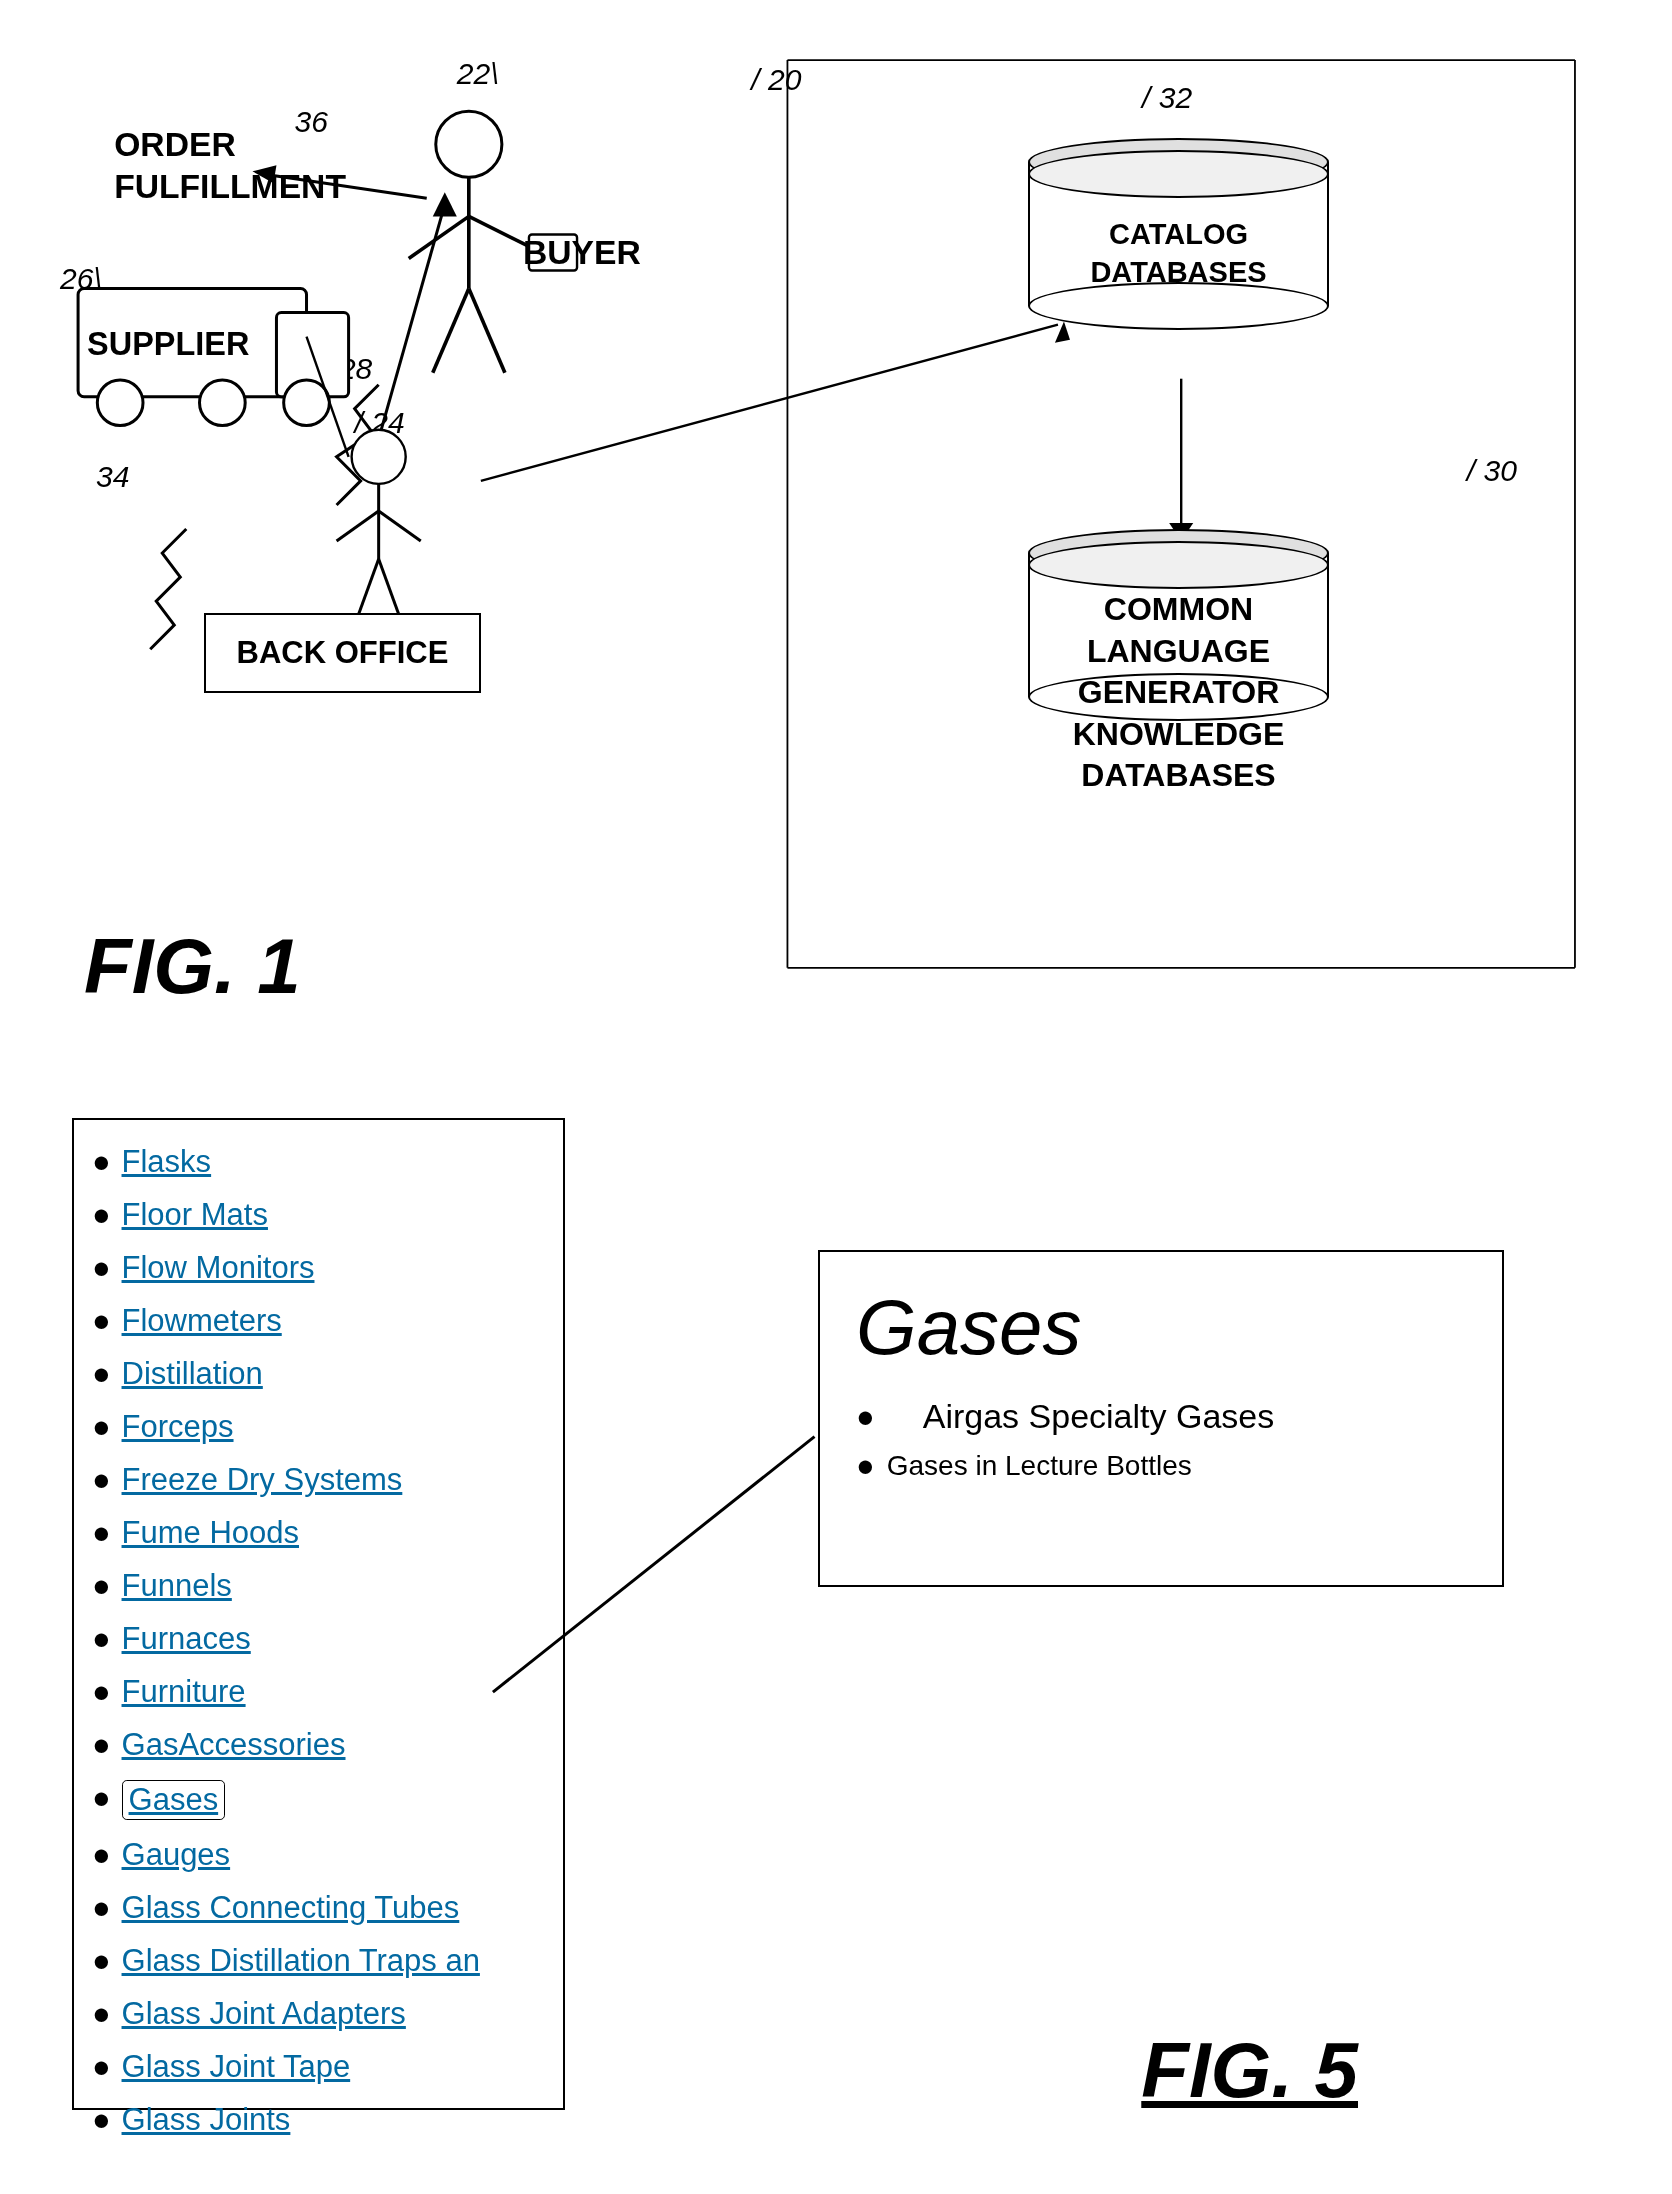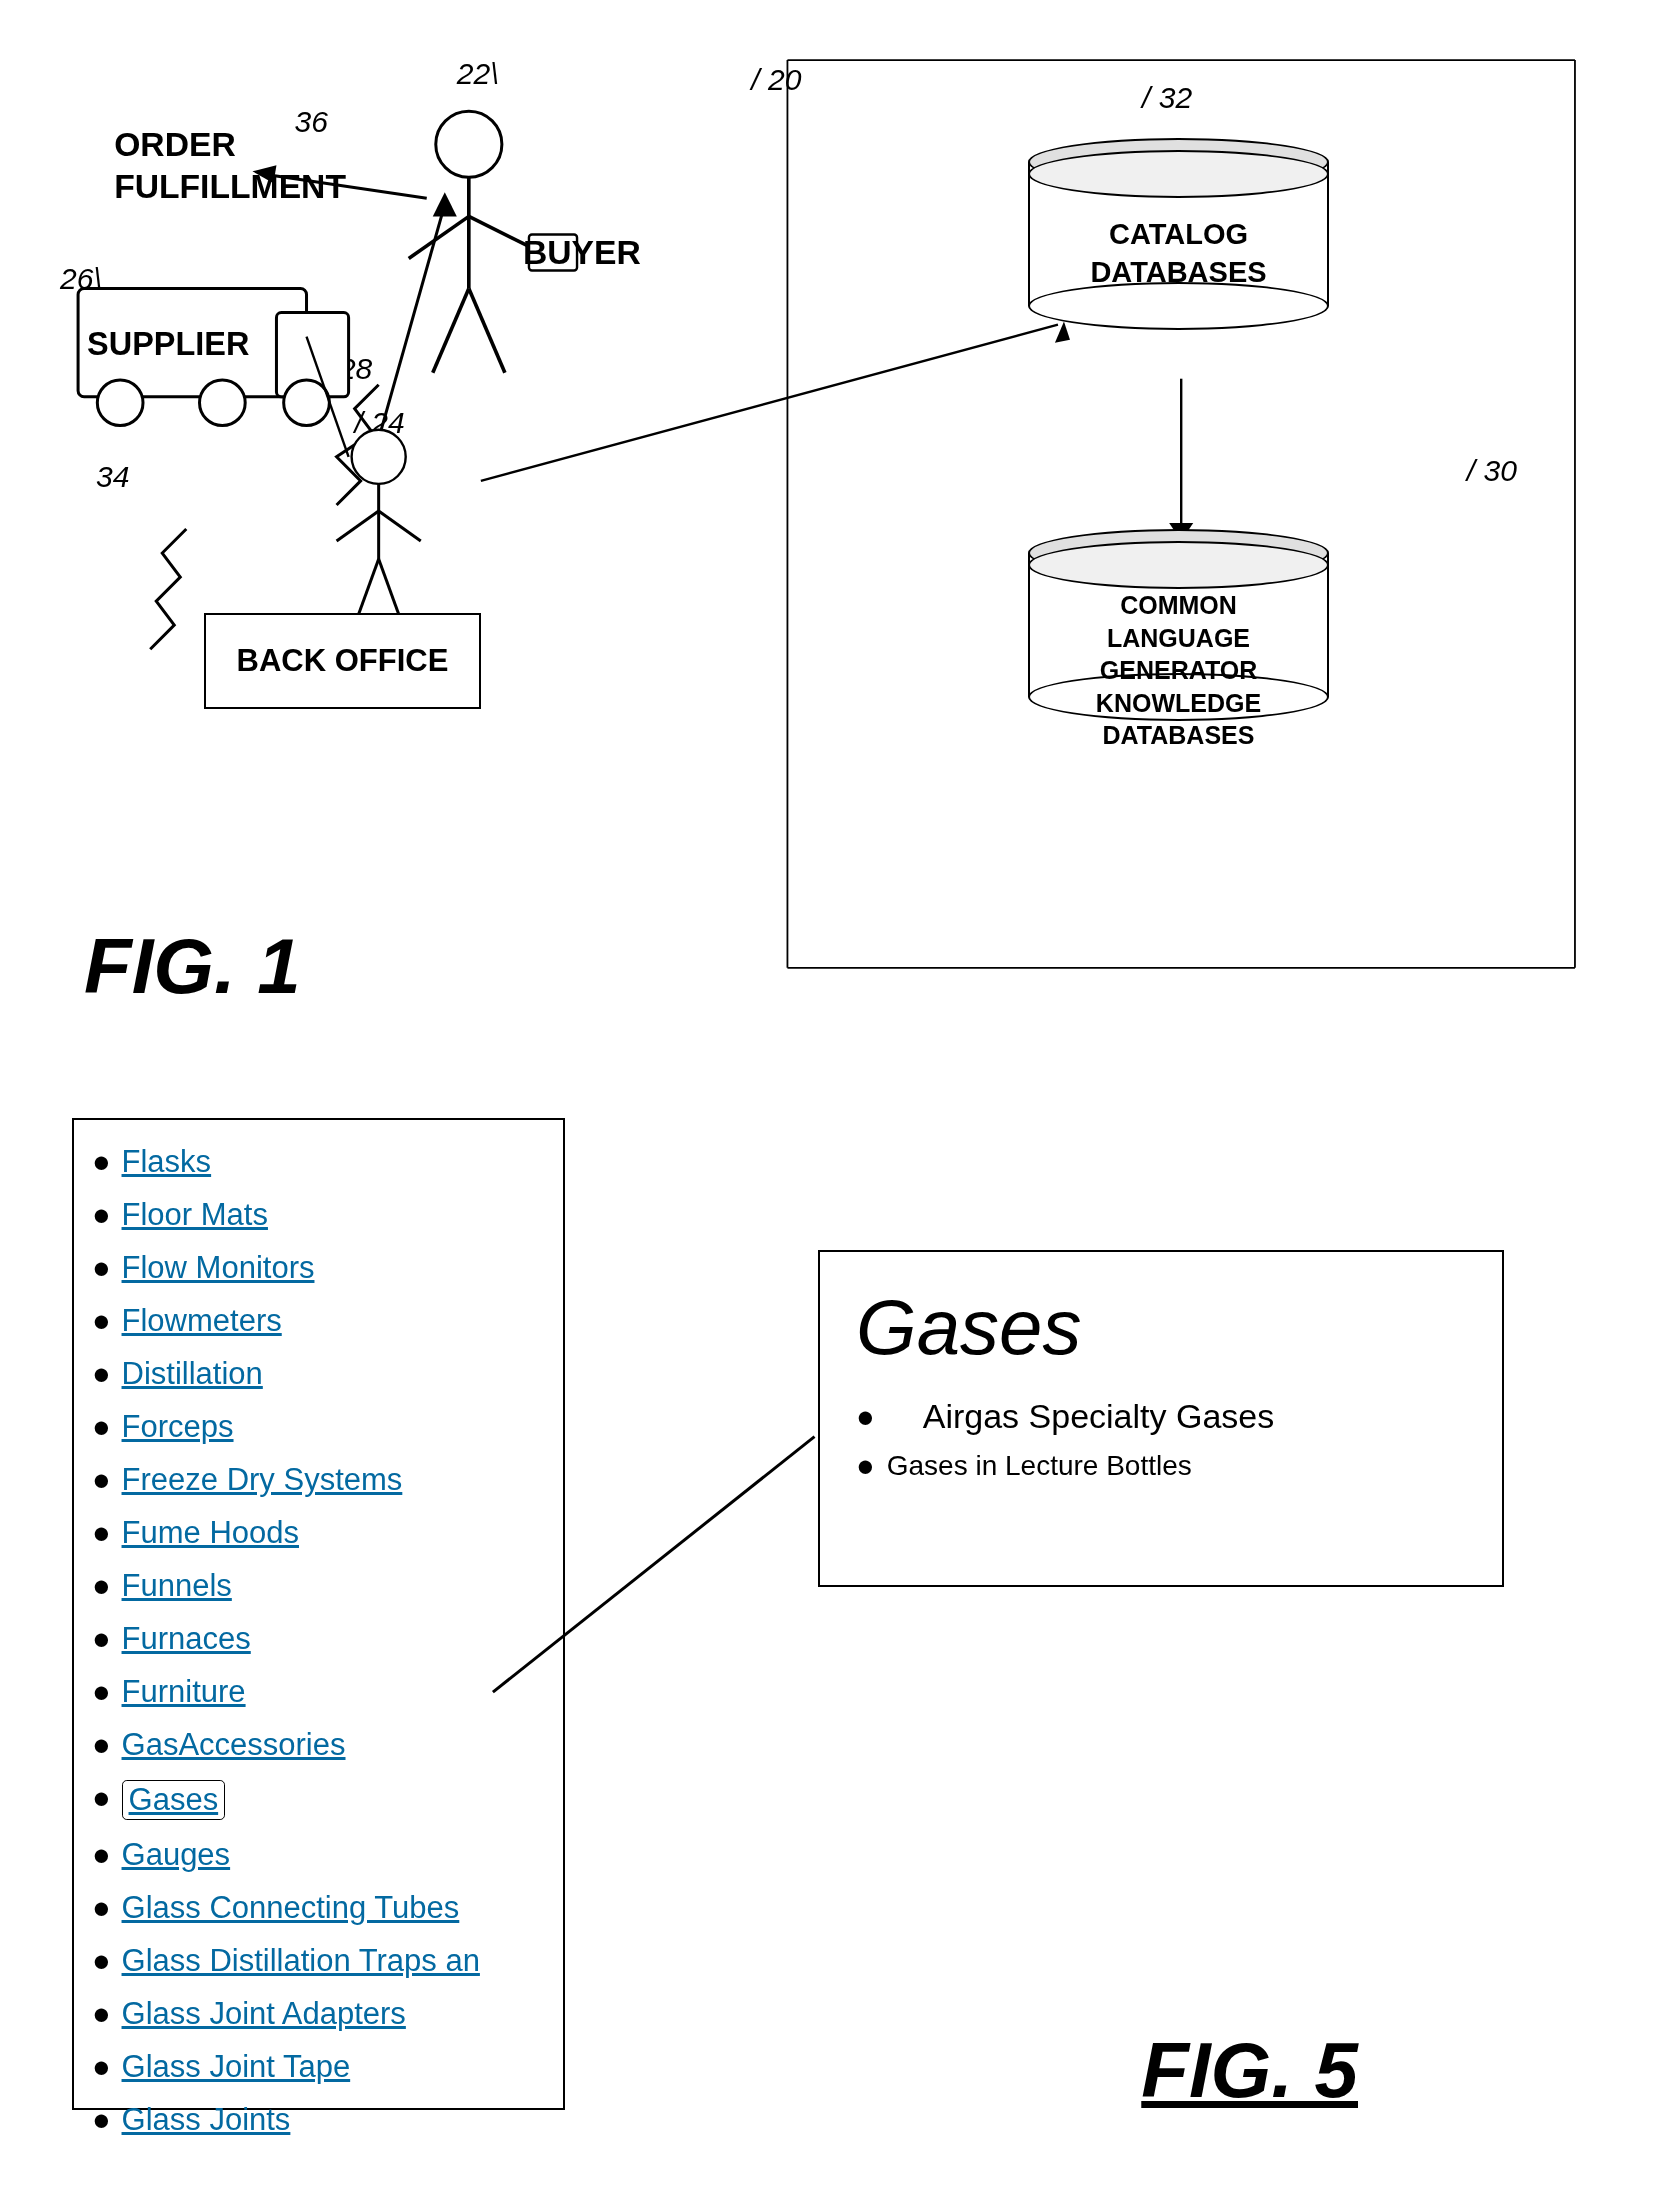--- a/index.html
+++ b/index.html
@@ -30,21 +30,21 @@
       font-style: italic;
     }
 
     
     
     .back-office-box {
       position: absolute;
       left: 168px;
       top: 409px;
       width: 277px;
-      height: 96px;
+      height: 80px;
       border: 2.4px solid #000;
       display: flex;
       align-items: center;
       justify-content: center;
       font-size: 31px;
       font-weight: bold;
       text-align: center;
       background: #fff;
     }
 
@@ -307,21 +307,21 @@
 DATABASES</div>
     </div>
   </div>
 
   <div style="position:absolute; top:493px; left:992px;">
     <div class="cylinder-wrapper">
       <div class="cylinder-rect"></div>
       <div class="cylinder-ellipse-top"></div>
       <div class="cylinder-ellipse-top2"></div>
       <div class="cylinder-ellipse-bottom"></div>
-      <div class="cylinder-text" style="font-size:25px; white-space:normal; width:229px; text-align:center; left:36px; top:60px; transform:none; position:absolute;">COMMON LANGUAGE
+      <div class="cylinder-text" style="font-size:32px; white-space:normal; width:229px; text-align:center; left:36px; top:60px; transform:none; position:absolute;">COMMON LANGUAGE
 GENERATOR
 KNOWLEDGE DATABASES</div>
     </div>
   </div>
 
   <div class="fig1-label" style="position:absolute; bottom:16px; left:48px; font-size:78px; font-weight:bold; font-style:italic;">FIG. 1</div>
 </div>
 
 <div class="fig5-container">
 

